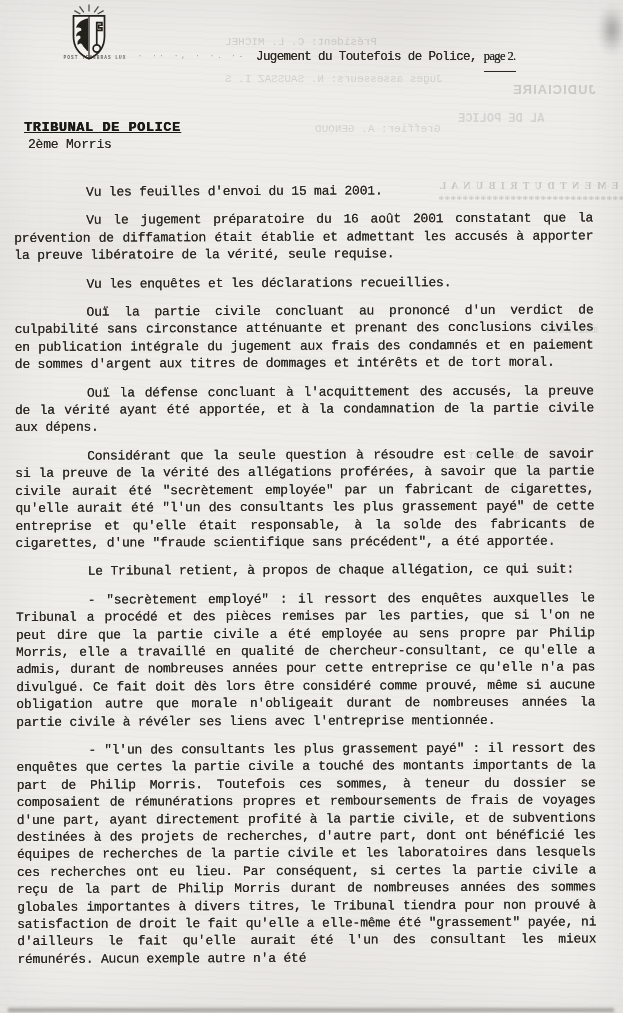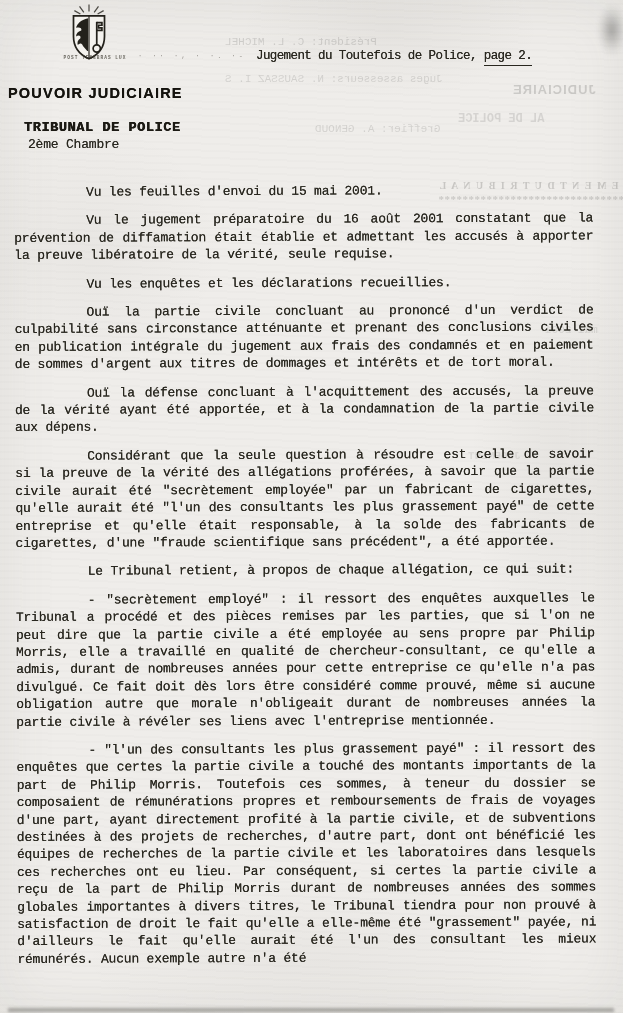--- a/index.html
+++ b/index.html
@@ -34,32 +34,33 @@
   .motto-dots{
     position:absolute;left:138px;top:52px;width:120px;
     font-size:7px;color:#56524a;opacity:.55;filter:blur(.3px);letter-spacing:3px;
   }
 
   .hdr-right{
     position:absolute;left:256px;top:49px;width:300px;
     font-size:12.5px;letter-spacing:-0.6px;white-space:nowrap;
     text-shadow:0 0 .5px rgba(20,20,15,.8);
   }
-  .hdr-right .u{border-bottom:1.5px solid #29271f;padding-bottom:2px;}
+  .hdr-right .u{border-bottom:1.5px solid #29271f;padding-bottom:8px;font-family:Liberation Serif, serif;}
 
   .authority{
     position:absolute;left:8px;top:85px;
     font-family:"Liberation Sans","DejaVu Sans",sans-serif;
     font-weight:bold;font-size:14.5px;letter-spacing:1.2px;color:#15130e;
     text-shadow:0 0 .6px rgba(10,10,5,.9);
   }
   .court{
     position:absolute;left:24px;top:120px;
     font-weight:bold;font-size:13.5px;letter-spacing:0.6px;color:#1c1a14;
     text-shadow:.4px 0 0 #1c1a14, 0 0 .6px rgba(10,10,5,.8);
+    text-decoration:underline;
   }
   .chamber{
     position:absolute;left:28px;top:137px;
     font-size:13px;letter-spacing:-0.2px;
     text-shadow:0 0 .5px rgba(20,20,15,.7);
   }
 
   .body-text{
     position:absolute;left:14px;top:184px;width:579px;
     transform:rotate(-0.25deg);transform-origin:top left;
@@ -126,23 +127,22 @@
       <path d="M39,24 h6 v3 h-4 v3 h4 v3 h-6"></path>
     </g>
   </svg>
   <div class="motto">POST TENEBRAS LUX</div>
   <div class="motto-dots">· ·· ·, · ·. ·-</div>
 
   <div class="hdr-right">
     <span>Jugement du Toutefois de Police, </span><span class="u">page 2.</span>
   </div>
 
-  <div class="authority">POUVOIR JUDICIAIRE</div>
   <div class="court">TRIBUNAL DE POLICE</div>
-  <div class="chamber">2ème Chambre</div>
+  <div class="chamber">2ème Morris</div>
 
   <div class="body-text">
     <p>Vu les feuilles d'envoi du 15 mai 2001.</p>
     <p>Vu le jugement préparatoire du 16 août 2001 constatant que la prévention de diffamation était établie et admettant les accusés à apporter la preuve libératoire de la vérité, seule requise.</p>
     <p>Vu les enquêtes et les déclarations recueillies.</p>
     <p>Ouï la partie civile concluant au prononcé d'un verdict de culpabilité sans circonstance atténuante et prenant des conclusions civiles en publication intégrale du jugement aux frais des condamnés et en paiement de sommes d'argent aux titres de dommages et intérêts et de tort moral.</p>
     <p>Ouï la défense concluant à l'acquittement des accusés, la preuve de la vérité ayant été apportée, et à la condamnation de la partie civile aux dépens.</p>
     <p>Considérant que la seule question à résoudre est celle de savoir si la preuve de la vérité des allégations proférées, à savoir que la partie civile aurait été "secrètement employée" par un fabricant de cigarettes, qu'elle aurait été "l'un des consultants les plus grassement payé" de cette entreprise et qu'elle était responsable, à la solde des fabricants de cigarettes, d'une "fraude scientifique sans précédent", a été apportée.</p>
     <p>Le Tribunal retient, à propos de chaque allégation, ce qui suit:</p>
     <p>- "secrètement employé" : il ressort des enquêtes auxquelles le Tribunal a procédé et des pièces remises par les parties, que si l'on ne peut dire que la partie civile a été employée au sens propre par Philip Morris, elle a travaillé en qualité de chercheur-consultant, ce qu'elle a admis, durant de nombreuses années pour cette entreprise ce qu'elle n'a pas divulgué. Ce fait doit dès lors être considéré comme prouvé, même si aucune obligation autre que morale n'obligeait durant de nombreuses années la partie civile à révéler ses liens avec l'entreprise mentionnée.</p>

